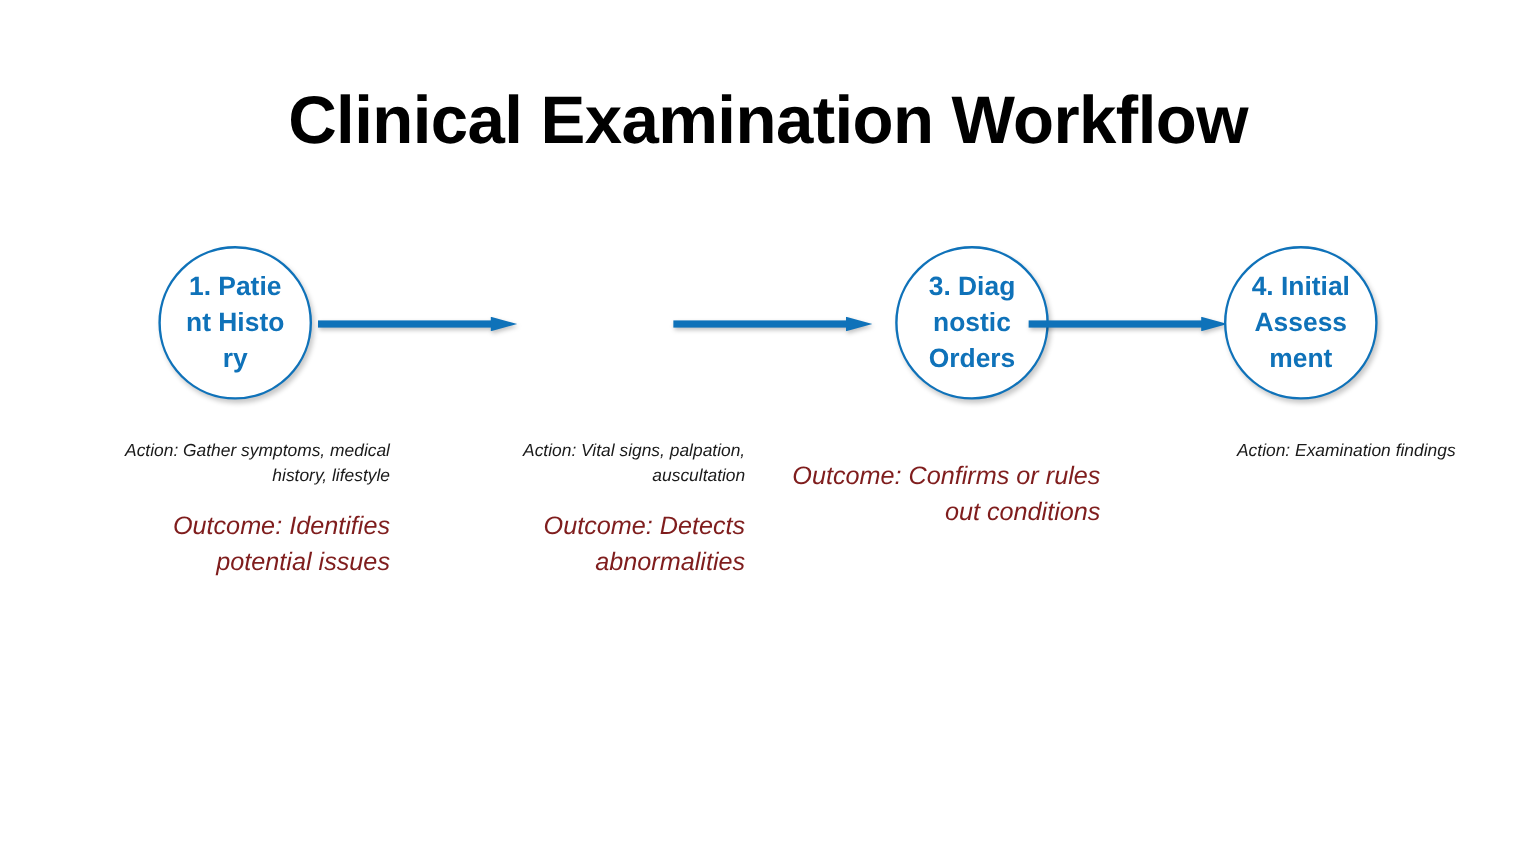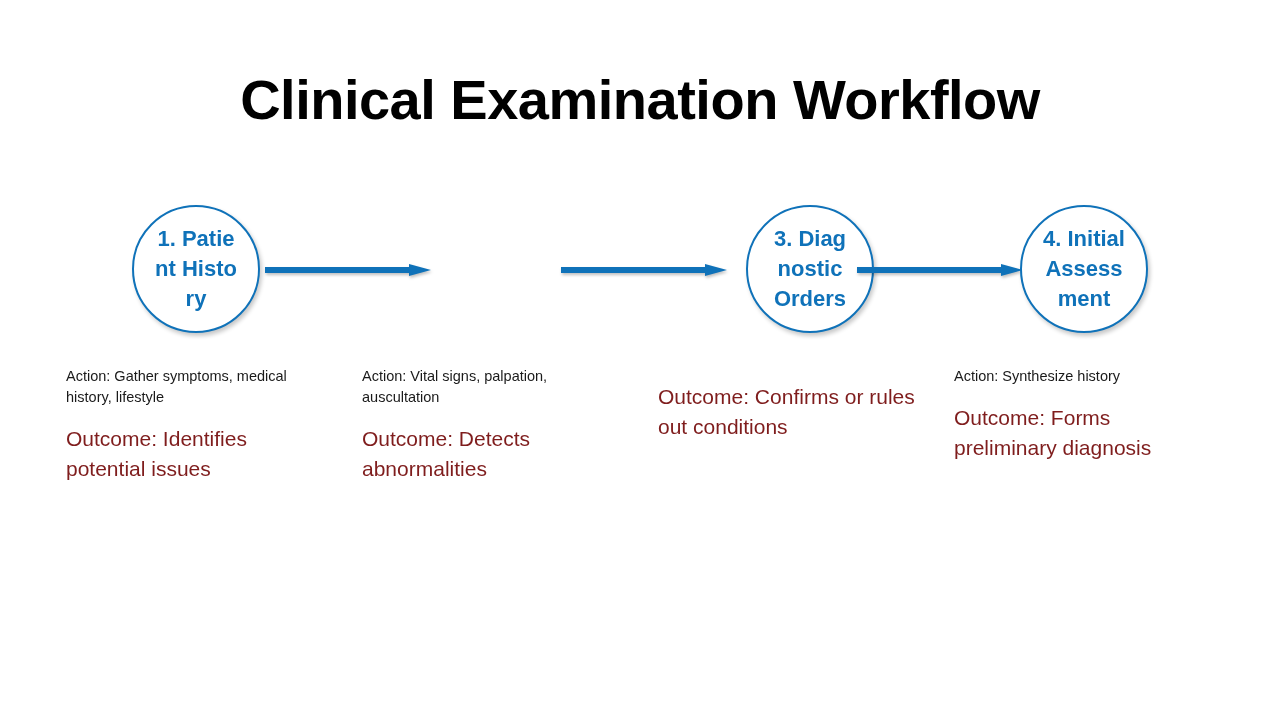--- a/index.html
+++ b/index.html
@@ -82,22 +82,23 @@
     position: absolute;
     top: 59px;
     height: 12px;
     filter: drop-shadow(1.5px 2px 1.6px rgba(0,0,0,0.25));
   }
   .arrow svg { display: block; }
 
   
   .caption {
     position: absolute;
-    text-align: left;
+    text-align: right;
     color: #000000;
+    font-style: italic;
   }
   .caption .action {
     font-size: 14.5px;
     line-height: 21px;
     color: #1a1a1a;
   }
   .caption .outcome {
     font-size: 21px;
     line-height: 30px;
     color: #7f1d1d;
@@ -160,17 +161,16 @@
   <div class="caption" style="left:362px; top:366px; width:259px;">
     <div class="action">Action: Vital signs, palpation, auscultation</div>
     <div class="outcome">Outcome: Detects abnormalities</div>
   </div>
 
   <div class="caption" style="left:658px; top:366px; width:259px;">
     <div class="outcome">Outcome: Confirms or rules out conditions</div>
   </div>
 
   <div class="caption" style="left:954px; top:366px; width:259px;">
-    <div class="action">Action: Synthesize history</div>
-    <div class="outcome">Outcome: Forms preliminary diagnosis</div>
+    <div class="action">Action: Examination findings</div>
   </div>
 
 </div>
 
 </body></html>

